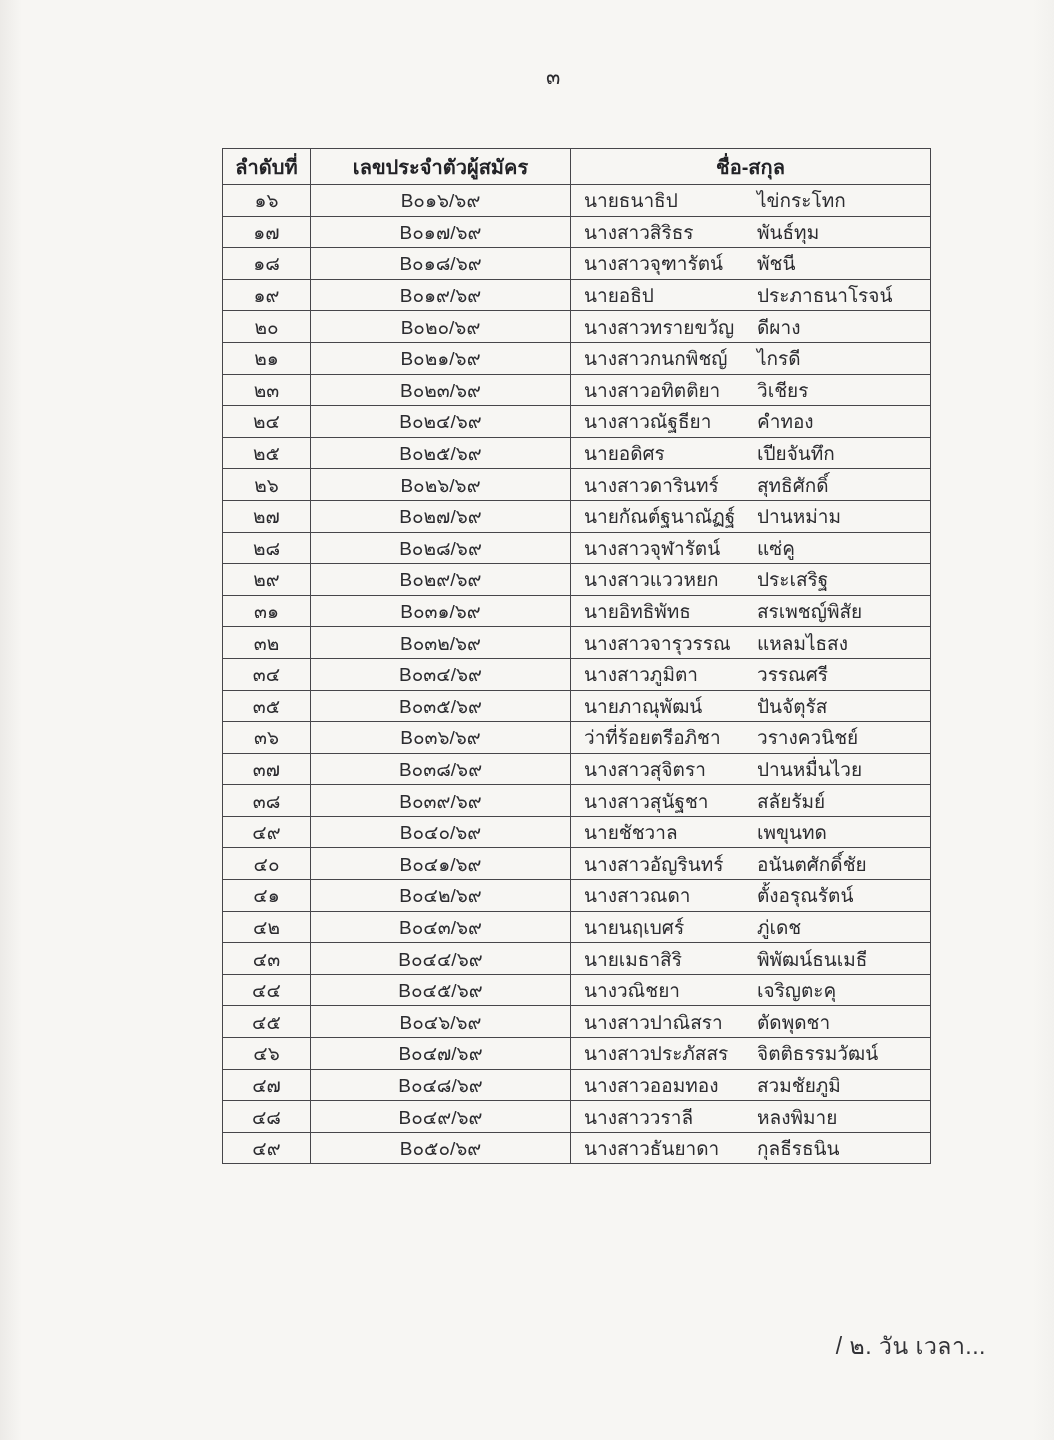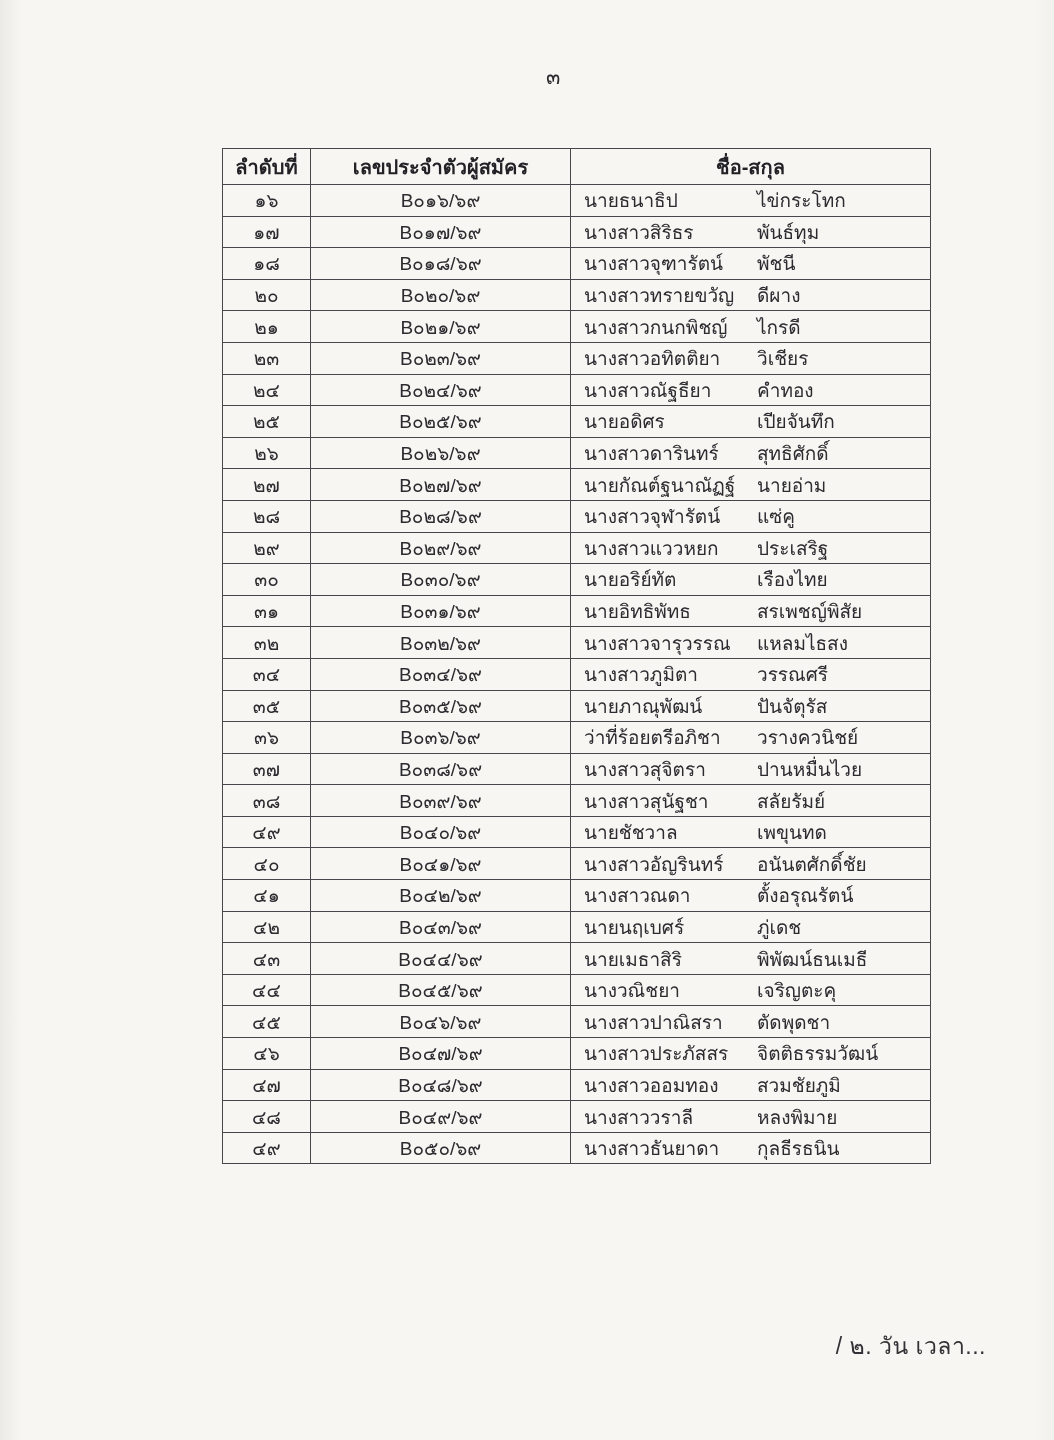--- a/index.html
+++ b/index.html
@@ -129,20 +129,28 @@
 
           <tr>
             <td class="cell-no">๑๘</td>
             <td class="cell-id">B๐๑๘/๖๙</td>
             <td class="cell-name">
               <span class="first">นางสาวจุฑารัตน์</span>
               <span class="last">พัชนี</span>
             </td>
           </tr>
 
+          <tr>
+            <td class="cell-no">๑๙</td>
+            <td class="cell-id">B๐๑๙/๖๙</td>
+            <td class="cell-name">
+              <span class="first">นายอธิป</span>
+              <span class="last">ประภาธนาโรจน์</span>
+            </td>
+          </tr>
 
           <tr>
             <td class="cell-no">๒๐</td>
             <td class="cell-id">B๐๒๐/๖๙</td>
             <td class="cell-name">
               <span class="first">นางสาวทรายขวัญ</span>
               <span class="last">ดีผาง</span>
             </td>
           </tr>
 
@@ -190,21 +198,21 @@
               <span class="first">นางสาวดารินทร์</span>
               <span class="last">สุทธิศักดิ์</span>
             </td>
           </tr>
 
           <tr>
             <td class="cell-no">๒๗</td>
             <td class="cell-id">B๐๒๗/๖๙</td>
             <td class="cell-name">
               <span class="first">นายกัณต์ฐนาณัฏฐ์</span>
-              <span class="last">นายอ่าม</span>
+              <span class="last">ปานหม่าม</span>
             </td>
           </tr>
 
           <tr>
             <td class="cell-no">๒๘</td>
             <td class="cell-id">B๐๒๘/๖๙</td>
             <td class="cell-name">
               <span class="first">นางสาวจุฬารัตน์</span>
               <span class="last">แซ่คู</span>
             </td>
@@ -212,28 +220,20 @@
 
           <tr>
             <td class="cell-no">๒๙</td>
             <td class="cell-id">B๐๒๙/๖๙</td>
             <td class="cell-name">
               <span class="first">นางสาวแววหยก</span>
               <span class="last">ประเสริฐ</span>
             </td>
           </tr>
 
-          <tr>
-            <td class="cell-no">๓๐</td>
-            <td class="cell-id">B๐๓๐/๖๙</td>
-            <td class="cell-name">
-              <span class="first">นายอริย์ทัต</span>
-              <span class="last">เรืองไทย</span>
-            </td>
-          </tr>
 
           <tr>
             <td class="cell-no">๓๑</td>
             <td class="cell-id">B๐๓๑/๖๙</td>
             <td class="cell-name">
               <span class="first">นายอิทธิพัทธ</span>
               <span class="last">สรเพชญ์พิสัย</span>
             </td>
           </tr>
 

